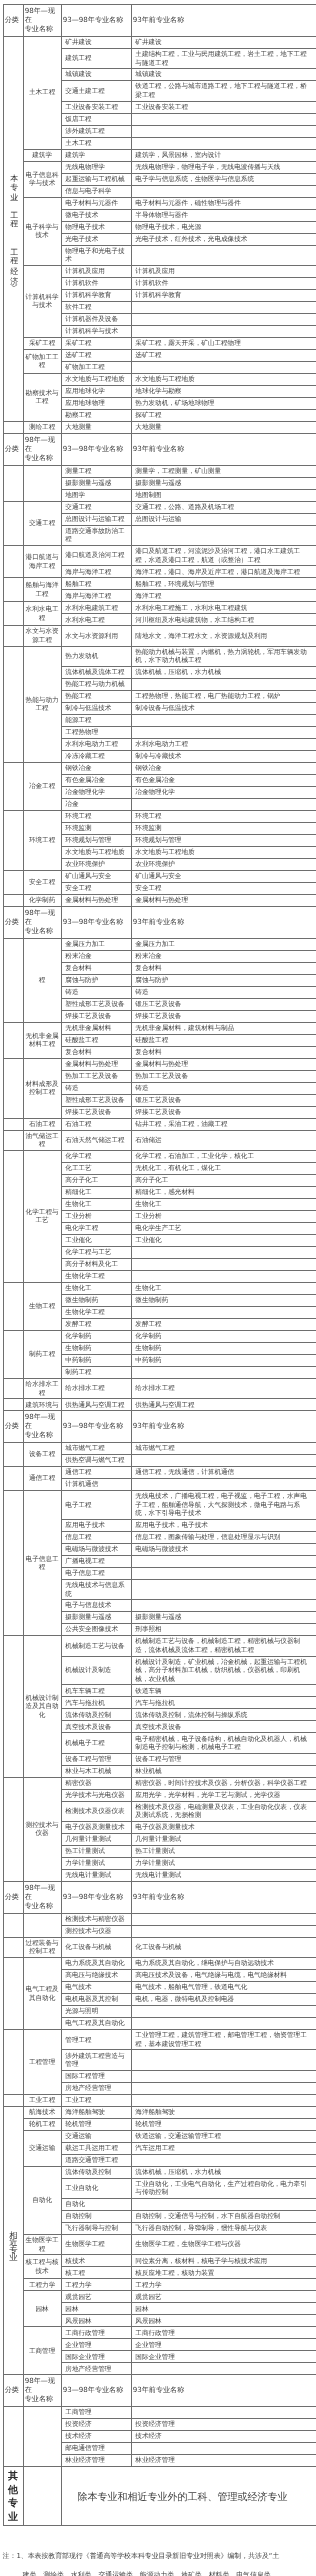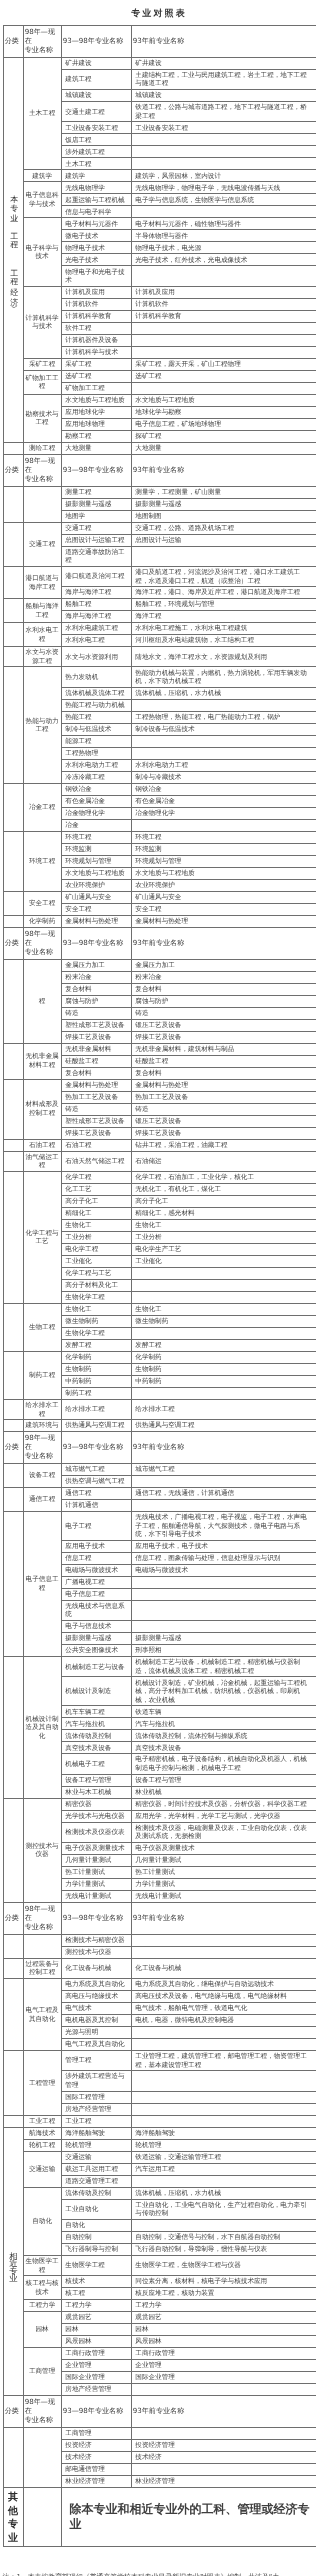--- a/index.html
+++ b/index.html
@@ -12,31 +12,30 @@
   tr { height:12px; }
   tr.hrow { height:23px; }
   th { font-weight:normal; font-size:7.1px; text-align:left; padding:2.1px 1.1px; line-height:1.25; color:#3a3a3a; }
   td.g { text-align:center; padding:0.5px; }
   td.g .vtxt { writing-mode:vertical-rl; text-orientation:mixed; display:inline-block; font-size:8px; letter-spacing:9.5px; color:#333; }
   td.g.v2 .vtxt { font-size:8.4px; letter-spacing:7.4px; font-weight:500; }
   td.g.big { font-size:10px; font-weight:600; line-height:1.35; color:#2e2e2e; padding:2.1px 0.5px; }
   td.cat { text-align:center; padding:1.1px 1.6px; }
   td.p { padding-left:3.7px; }
   td.o { padding-left:3.7px; }
-  td.merged { font-size:12px; padding-left:8px;font-weight:bold; }
+  td.merged { font-size:10px; padding-left:16px; }
   .notes { margin-top:25px; font-size:6.9px; color:#3c3c3c; padding-right:5.3px; }
   .notes p { margin:0; line-height:1.45; }
   .notes .n1a { margin-bottom:8.4px; }
   .notes .n1b { padding-left:20px; margin-bottom:8.4px; }
 </style>
 </head>
 <body>
 
 <div class="page">
-  <div class="title">专业对照表</div>
   <table class="cmp">
     <colgroup>
         <col class="c1">
         <col class="c2">
         <col class="c3">
         <col class="c4">
       </colgroup>
     <tbody>
         <tr class="hrow">
           <th>分类</th>
@@ -160,21 +159,21 @@
           <td class="cat" rowspan="4">勘察技术与工程</td>
           <td class="p">水文地质与工程地质</td>
           <td class="o">水文地质与工程地质</td>
         </tr>
         <tr>
           <td class="p">应用地球化学</td>
           <td class="o">地球化学与勘察</td>
         </tr>
         <tr>
           <td class="p">应用地球物理</td>
-          <td class="o">电子信息工程，矿场地球物理</td>
+          <td class="o">热力发动机，矿场地球物理</td>
         </tr>
         <tr>
           <td class="p">勘察工程</td>
           <td class="o">探矿工程</td>
         </tr>
         <tr>
           <td class="g" rowspan="1"></td>
           <td class="cat" rowspan="1">测绘工程</td>
           <td class="p">大地测量</td>
           <td class="o">大地测量</td>

